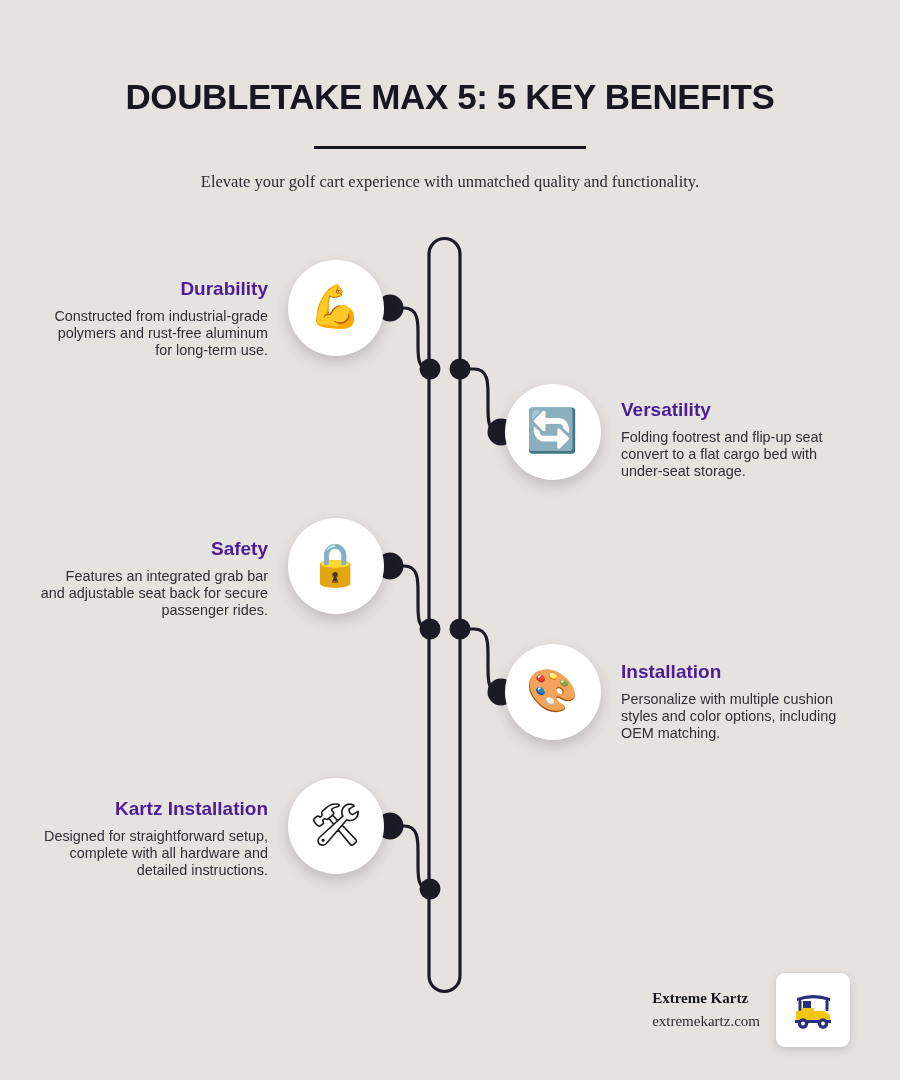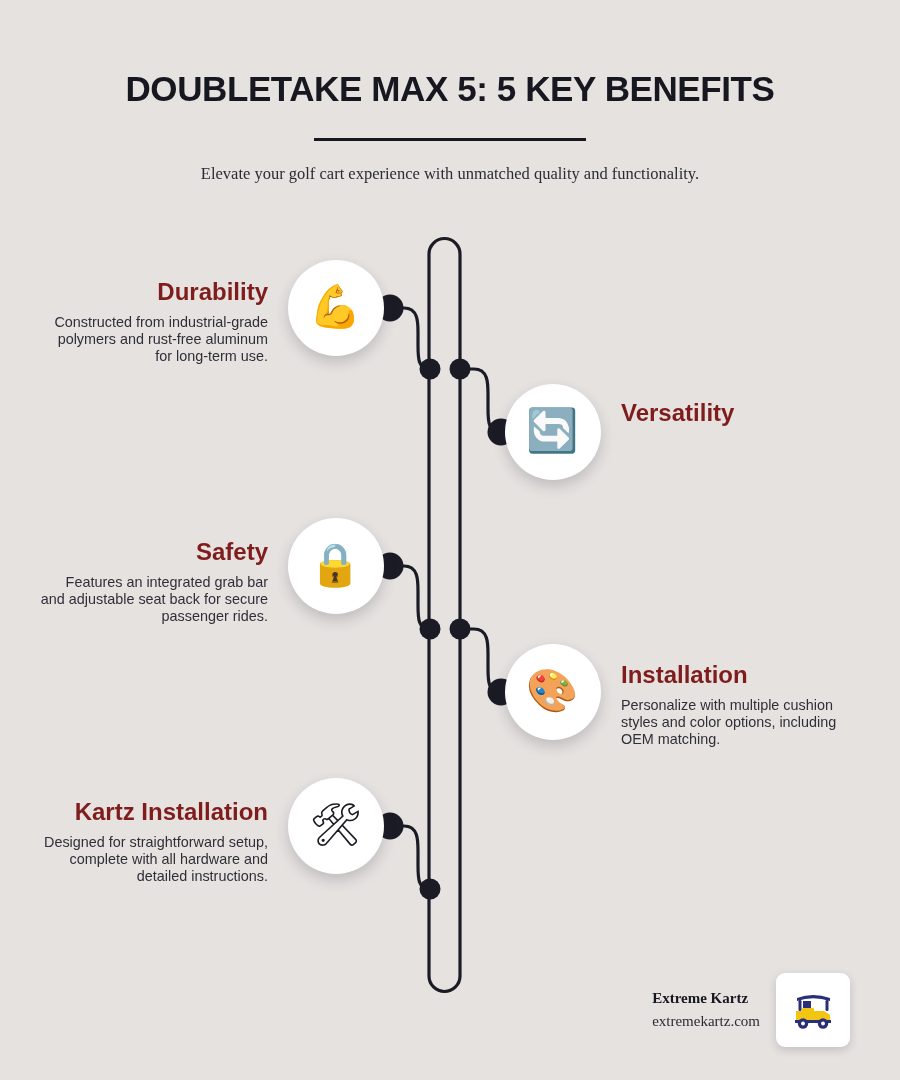--- a/index.html
+++ b/index.html
@@ -25,21 +25,21 @@
 
   
   .header {
     position: absolute;
     top: 0;
     left: 0;
     width: 900px;
     text-align: center;
   }
   .page-title {
-    margin: 8px;
+    margin: 16px;
     padding-top: 62px;
     font-size: 35px;
     font-weight: bold;
     letter-spacing: -0.4px;
     color: #17171f;
     text-transform: uppercase;
     line-height: 1.1;
   }
   .title-divider {
     width: 272px;
@@ -93,23 +93,23 @@
     width: 230px;
   }
   .text-block.left {
     text-align: right;
   }
   .text-block.right {
     text-align: left;
   }
   .benefit-title {
     margin: 0;
-    font-size: 24px;
+    font-size: 19px;
     font-weight: bold;
-    color: #7f1d1d;
+    color: #4c1d95;
     line-height: 1.2;
   }
   .benefit-desc {
     margin: 0;
     padding-top: 7px;
     font-size: 14.4px;
     color: #2f2f38;
     line-height: 1.18;
   }
 
@@ -200,20 +200,21 @@
       <p class="benefit-desc">Constructed from industrial-grade polymers and rust-free aluminum for long-term use.</p>
     </div>
   </div>
 
   <div class="benefit">
     <div class="icon-bubble" style="left:505px; top:384px;">
       <span class="icon-glyph">🔄</span>
     </div>
     <div class="text-block right" style="left:621px; top:399px;">
       <h2 class="benefit-title">Versatility</h2>
+      <p class="benefit-desc">Folding footrest and flip-up seat convert to a flat cargo bed with under-seat storage.</p>
     </div>
   </div>
 
   <div class="benefit">
     <div class="icon-bubble" style="left:288px; top:518px;">
       <span class="icon-glyph">🔒</span>
     </div>
     <div class="text-block left" style="left:38px; top:538px;">
       <h2 class="benefit-title">Safety</h2>
       <p class="benefit-desc">Features an integrated grab bar and adjustable seat back for secure passenger rides.</p>

